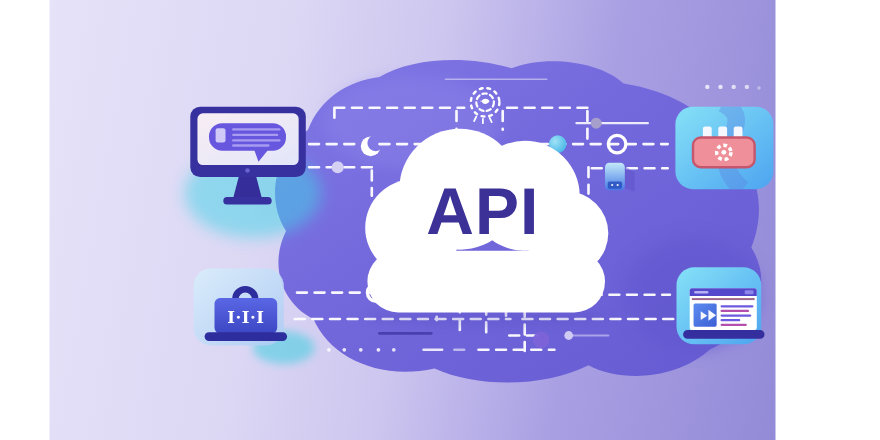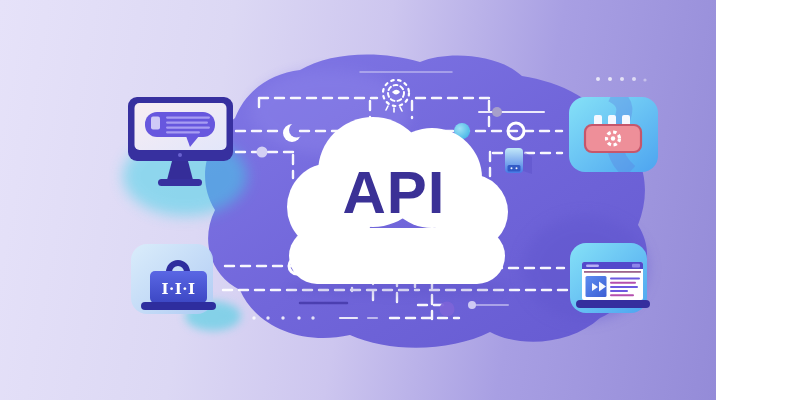--- a/index.html
+++ b/index.html
@@ -1,21 +1,22 @@
 <!DOCTYPE html>
 <html><head>
 <meta charset="utf-8">
 <style>
   html,body{margin:0;padding:0;}
   .canvas{
     position:relative;
-    width:716px;height:400px;
+    width:660px;height:400px;
     overflow:hidden;
     background:linear-gradient(100deg,#e6e2f9 0%,#dcd8f4 30%,#cdc6ef 50%,#a89fe3 72%,#948bd8 100%);
     font-family:"Liberation Sans",sans-serif;
+    margin-left:45px;
   }
   svg{display:block;}
   text{user-select:none;}
 </style>
 </head>
 <body>
 
 <div class="canvas">
 <svg width="800" height="400" viewBox="0 0 800 400" xmlns="http://www.w3.org/2000/svg">
 

